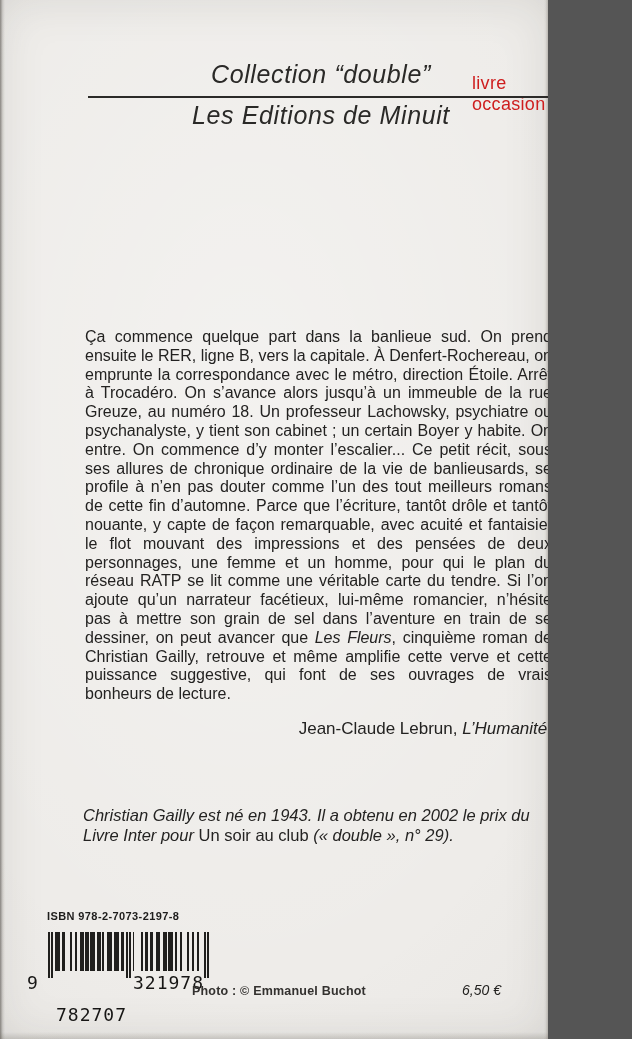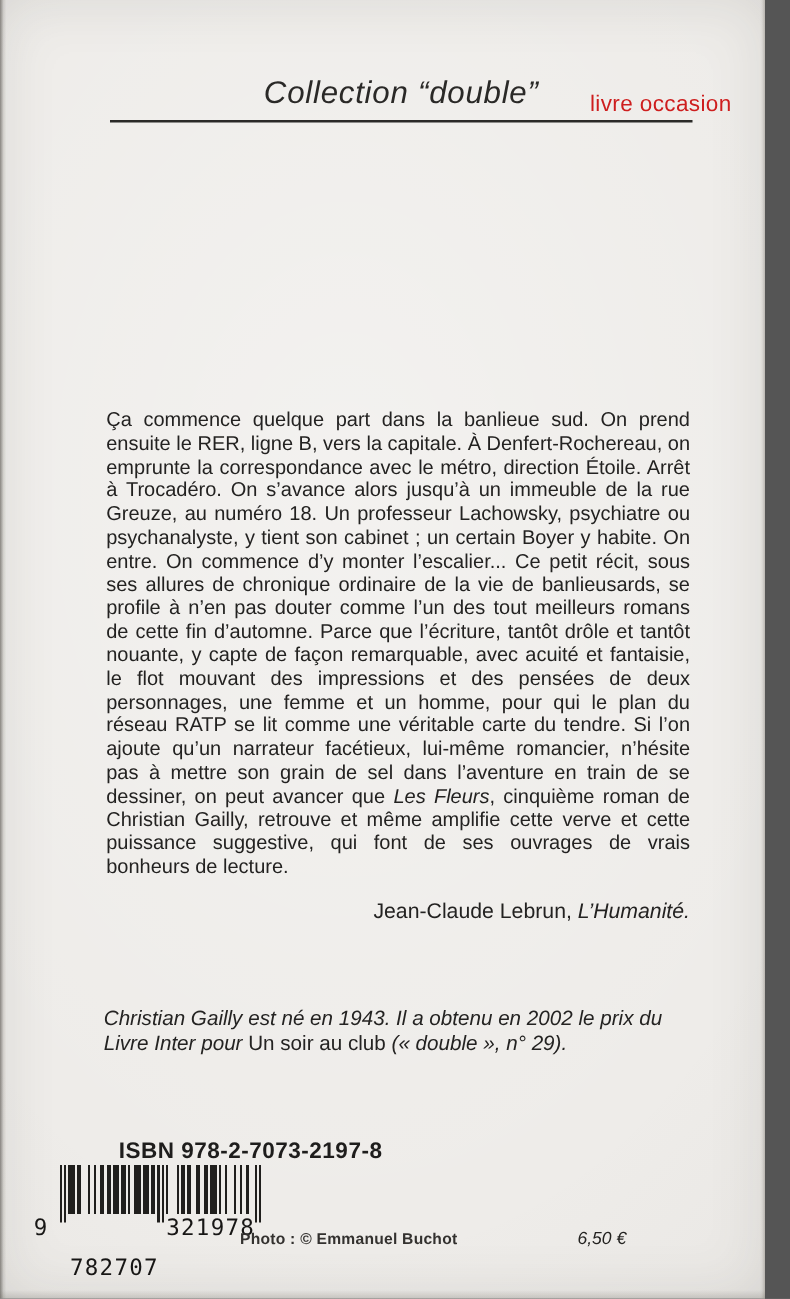--- a/index.html
+++ b/index.html
@@ -1,17 +1,17 @@
 <!DOCTYPE html>
 <html><head>
 <meta charset="utf-8">
 <style>
   html,body{margin:0;padding:0;background:#555;}
   .page{
-    position:relative;width:612px;height:1039px;overflow:hidden;
+    position:relative;width:548px;height:1039px;overflow:hidden;
     background:
       radial-gradient(140% 120% at 45% 38%, rgba(255,255,255,0.30) 0%, rgba(255,255,255,0) 48%, rgba(110,105,96,0.10) 100%),
       #eeece9;
     font-family:"Liberation Sans", sans-serif;
     color:#232220;
     box-shadow: inset 0 0 46px rgba(88,84,76,0.14);
   }
   .edge-left{position:absolute;left:0;top:0;width:5px;height:100%;
     background:linear-gradient(to right, rgba(62,58,52,0.55), rgba(62,58,52,0.12) 55%, rgba(62,58,52,0));}
   .edge-right{position:absolute;right:0;top:0;width:4px;height:100%;
@@ -33,21 +33,21 @@
   .review{left:85px;top:312px;width:467px;
     font-size:16px;line-height:18.8px;text-align:justify;color:#232221;}
   .review em{font-style:italic;}
   .attribution{left:85px;top:719px;width:467px;text-align:right;font-size:17px;color:#232221;}
   .attribution em{font-style:italic;}
 
   .bio{left:83px;top:788px;width:470px;font-size:16.5px;line-height:20.5px;
     font-style:italic;color:#242322;}
   .bio .roman{font-style:normal;}
 
-  .isbn-label{left:47px;top:910px;font-size:18px;font-weight:700;letter-spacing:0.4px;color:#1e1d1c;margin-left:48px;}
+  .isbn-label{left:47px;top:910px;font-size:11px;font-weight:700;letter-spacing:0.4px;color:#1e1d1c;}
   .barcode{left:48px;top:932px;width:161px;height:46px;}
   .barcode rect{fill:#201f1d;}
   .bc-digit{font-family:"DejaVu Sans Mono", monospace;font-size:18px;letter-spacing:1px;color:#171615;}
   .bc-lead{left:27px;top:972px;}
   .bc-left{left:56px;top:972px;margin-top:32px;}
   .bc-right{left:133px;top:972px;}
 
   .photo-credit{left:192px;top:984px;font-size:12.5px;font-weight:700;letter-spacing:0.2px;color:#33312f;}
   .price{left:462px;top:982px;font-size:14px;font-style:italic;color:#232220;}
 </style>
@@ -55,20 +55,21 @@
 <body>
 
 <div class="page">
   <div class="edge-left abs"></div>
   <div class="edge-right abs"></div>
   <div class="edge-bottom abs"></div>
 
   <div class="header-collection abs">Collection “double”</div>
   <div class="stamp abs">livre occasion</div>
   <div class="header-rule abs"></div>
+  <div class="header-publisher abs">Les Editions de Minuit</div>
 
 
   <p class="review abs"><span>Ça commence quelque part dans la banlieue sud. On prend ensuite le RER, ligne B, vers la capitale. À Denfert-Rochereau, on emprunte la correspondance avec le métro, direction Étoile. Arrêt à Trocadéro. On s’avance alors jusqu’à un immeuble de la rue Greuze, au numéro 18. Un professeur Lachowsky, psychiatre ou psychanalyste, y tient son cabinet ; un certain Boyer y habite. On entre. On commence d’y monter l’escalier... Ce petit récit, sous ses allures de chronique ordinaire de la vie de banlieusards, se profile à n’en pas douter comme l’un des tout meilleurs romans de cette fin d’automne. Parce que l’écriture, tantôt drôle et tantôt nouante, y capte de façon remarquable, avec acuité et fantaisie, le flot mouvant des impressions et des pensées de deux personnages, une femme et un homme, pour qui le plan du réseau RATP se lit comme une véritable carte du tendre. Si l’on ajoute qu’un narrateur facétieux, lui-même romancier, n’hésite pas à mettre son grain de sel dans l’aventure en train de se dessiner, on peut avancer que </span><em>Les Fleurs</em><span>, cinquième roman de Christian Gailly, retrouve et même amplifie cette verve et cette puissance suggestive, qui font de ses ouvrages de vrais bonheurs de lecture.</span></p>
 
   <div class="attribution abs"><span>Jean-Claude Lebrun, </span><em>L’Humanité.</em></div>
 
   <p class="bio abs"><span>Christian Gailly est né en 1943. Il a obtenu en 2002 le prix du Livre Inter pour </span><span class="roman">Un soir au club</span><span> (« double », n° 29).</span></p>
 
   <div class="isbn-label abs">ISBN 978-2-7073-2197-8</div>
 

